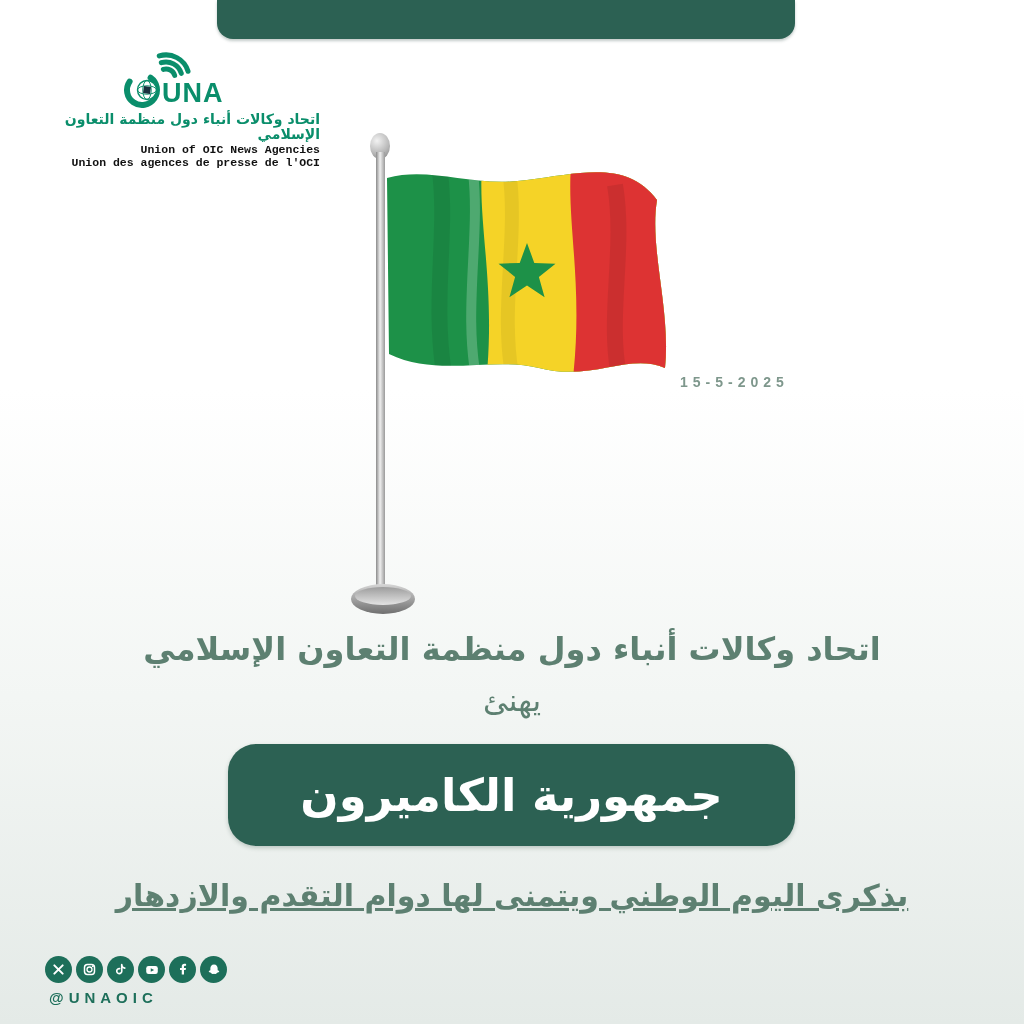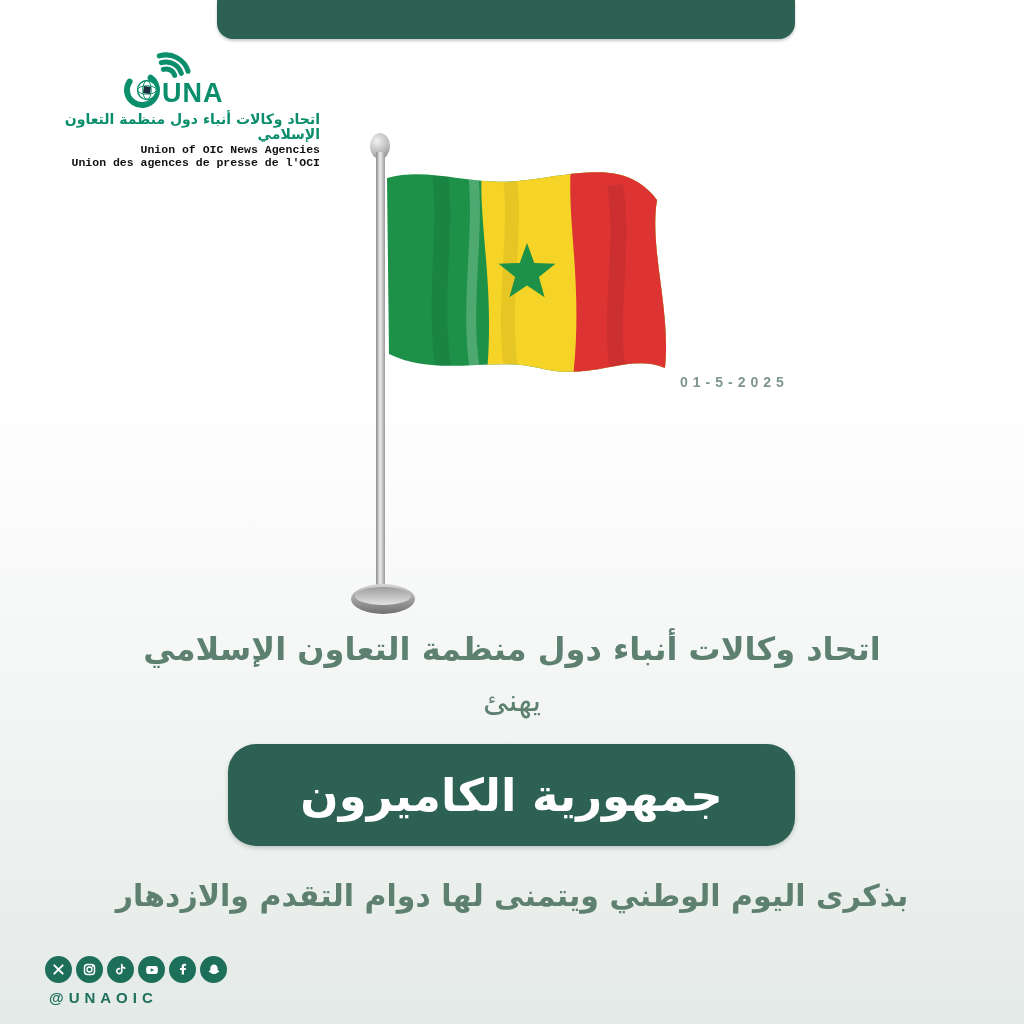--- a/index.html
+++ b/index.html
@@ -32,21 +32,21 @@
   
   .msg-line1{position:absolute;left:62px;top:630px;width:900px;text-align:center;direction:rtl;
     font-size:32px;font-weight:bold;color:#5d8071;}
   .msg-line2{position:absolute;left:62px;top:682px;width:900px;text-align:center;direction:rtl;
     font-size:31px;font-weight:normal;color:#5d8071;}
   .country-box{position:absolute;left:228px;top:744px;width:567px;height:102px;border-radius:28px;
     background:#2c6153;box-shadow:0 2px 4px rgba(40,70,60,.25);
     display:flex;align-items:center;justify-content:center;}
   .country-box .country{direction:rtl;color:#ffffff;font-size:45px;font-weight:bold;}
   .msg-line3{position:absolute;left:62px;top:878px;width:900px;text-align:center;direction:rtl;
-    font-size:30px;font-weight:bold;color:#5d8071;}
+    font-size:30px;font-weight:bold;color:#5d8071;text-decoration:underline;}
   
   .social-row{position:absolute;left:45px;top:956px;display:flex;gap:4px;}
   .social-circle{width:27px;height:27px;border-radius:50%;background:#1d6f5a;
     display:flex;align-items:center;justify-content:center;cursor:pointer;}
   .handle{position:absolute;left:49px;top:989px;font-family:"Liberation Sans",sans-serif;
     font-size:15px;font-weight:bold;letter-spacing:5px;color:#1d6f5a;text-align:right;}
   .website{position:absolute;right:38px;top:980px;font-family:"Liberation Sans",sans-serif;
     font-size:20px;font-weight:bold;letter-spacing:2.5px;color:#17795e;cursor:pointer;}
 </style>
 </head>
@@ -95,21 +95,21 @@
       <path d="M96,-15 C88,50 112,120 97,230 L295,230 L295,-15 Z" fill="#f5d327"></path>
       <path d="M185,-15 C177,50 200,120 183,230 L295,230 L295,-15 Z" fill="#dd3333"></path>
       <path d="M52,-5 C62,60 44,130 58,210" stroke="rgba(0,0,0,0.08)" stroke-width="16" fill="none"></path>
       <path d="M85,-5 C95,60 75,140 90,212" stroke="rgba(255,255,255,0.22)" stroke-width="10" fill="none"></path>
       <path d="M122,0 C132,66 112,140 126,210" stroke="rgba(0,0,0,0.06)" stroke-width="14" fill="none"></path>
       <path d="M228,15 C239,80 219,150 233,210" stroke="rgba(0,0,0,0.08)" stroke-width="16" fill="none"></path>
       <polygon points="140,73 147.3,92.9 168.5,93.7 151.9,106.9 157.6,127.3 140,115.5 122.4,127.3 128.1,106.9 111.5,93.7 132.7,92.9" fill="#1d9148"></polygon>
     </g>
   </svg>
 
-  <div class="date">01-5-2025</div>
+  <div class="date">15-5-2025</div>
 
   <div class="msg-line1">اتحاد وكالات أنباء دول منظمة التعاون الإسلامي</div>
   <div class="msg-line2">يهنئ</div>
 
   <div class="country-box">
     <span class="country">جمهورية الكاميرون</span>
   </div>
 
   <div class="msg-line3">بذكرى اليوم الوطني ويتمنى لها دوام التقدم والازدهار</div>
 

